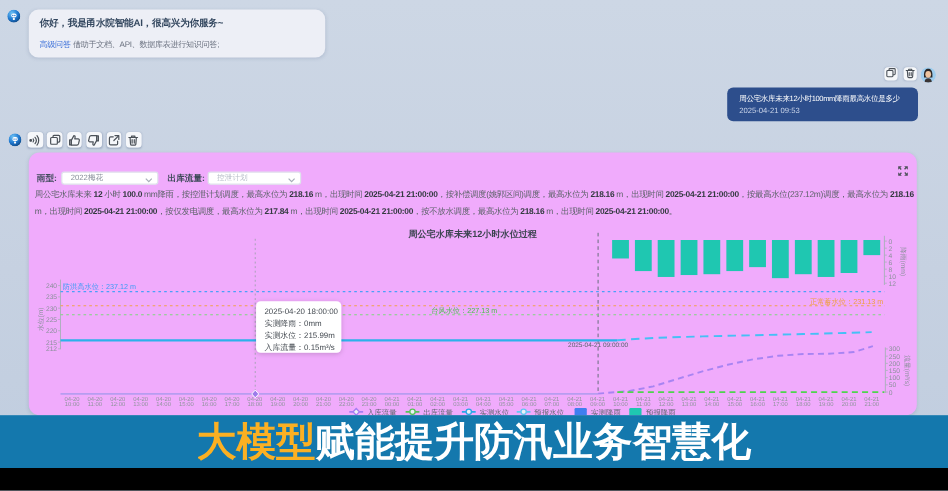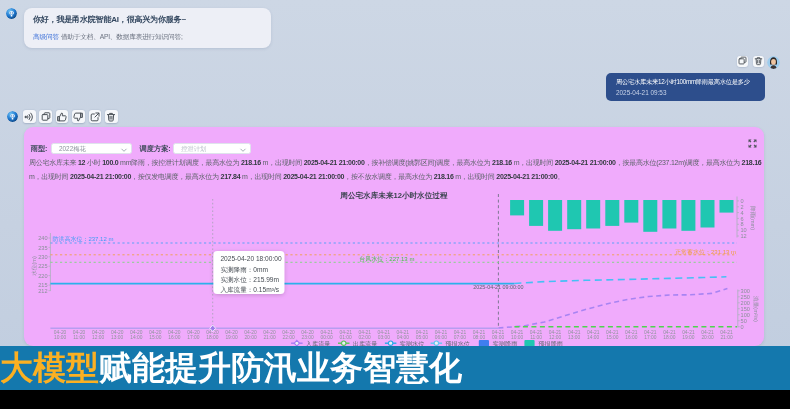--- a/index.html
+++ b/index.html
@@ -32,21 +32,21 @@
 .btext div { white-space:nowrap; }
 .chart { position:absolute; left:0; top:58px; }
 .ttl { font-size:7.6px; font-weight:bold; fill:#3c4450; text-anchor:middle; }
 .al { font-size:5.6px; fill:#8a909a; }
 .ml { font-size:6px; }
 .xl { font-size:4.9px; fill:#8f949c; text-anchor:middle; }
 .nl { font-size:5.4px; fill:#5b6570; }
 .lg { font-size:6.2px; fill:#5f6670; }
 .tt { font-size:6.6px; fill:#454b52; }
 .banner { position:absolute; left:0; top:346px; width:790px; height:43.5px; background:#1478ad;
-  line-height:43.5px; font-size:33px; font-weight:bold; color:#fff; letter-spacing:0px; }
+  text-align:center; line-height:43.5px; font-size:33px; font-weight:bold; color:#fff; letter-spacing:0px; }
 .banner .y { color:#fbb022; }
 .blackbar { position:absolute; left:0; top:389.5px; width:790px; height:19.5px; background:#000; }
 </style></head>
 <body>
 <div class="av" style="left:6.3px;top:7.8px;width:11px;height:11px">
     <svg width="11" height="11" viewBox="0 0 11 11">
 <defs>
         <radialGradient id="bg1" cx="0.35" cy="0.28" r="0.9">
 <stop offset="0" stop-color="#6fc2f5"></stop>
           <stop offset="0.5" stop-color="#1e78d0"></stop>
@@ -168,21 +168,21 @@
         <path d="M3.4 3.8l.4 5.3a1 1 0 0 0 1 .9h2.4a1 1 0 0 0 1-.9l.4-5.3"></path>
         <path d="M5.1 5.4v2.8M6.9 5.4v2.8"></path>
       </g>
     </svg>
   </div>
 <div class="panel">
   <div class="ctl" style="left:7.1px">雨型:</div>
   <div class="sel" style="left:27.4px;width:81px">2022梅花<span class="ch"><svg width="8" height="8" viewBox="0 0 8 8">
           <path d="M1.5 2.8 4 5.3 6.5 2.8" fill="none" stroke="#a6adb8" stroke-width="1"></path>
         </svg></span></div>
-  <div class="ctl" style="left:116px">调度方案:</div>
+  <div class="ctl" style="left:116px">出库流量:</div>
   <div class="sel" style="left:149.3px;width:78.3px;color:#b8bfc9">控泄计划<span class="ch"><svg width="8" height="8" viewBox="0 0 8 8">
           <path d="M1.5 2.8 4 5.3 6.5 2.8" fill="none" stroke="#a6adb8" stroke-width="1"></path>
         </svg></span></div>
   <div class="expand"><svg width="9" height="9" viewBox="0 0 9 9">
         <g fill="#4b5158">
           <path d="M0.5 3.5V0.5H3.5L2.3 1.7 3.4 2.8 2.6 3.6 1.5 2.5Z"></path>
           <path d="M5.5 0.5H8.5V3.5L7.3 2.3 6.2 3.4 5.4 2.6 6.5 1.5Z"></path>
           <path d="M8.5 5.5V8.5H5.5L6.7 7.3 5.6 6.2 6.4 5.4 7.5 6.5Z"></path>
           <path d="M3.5 8.5H0.5V5.5L1.7 6.7 2.8 5.6 3.6 6.4 2.5 7.5Z"></path>
         </g>

